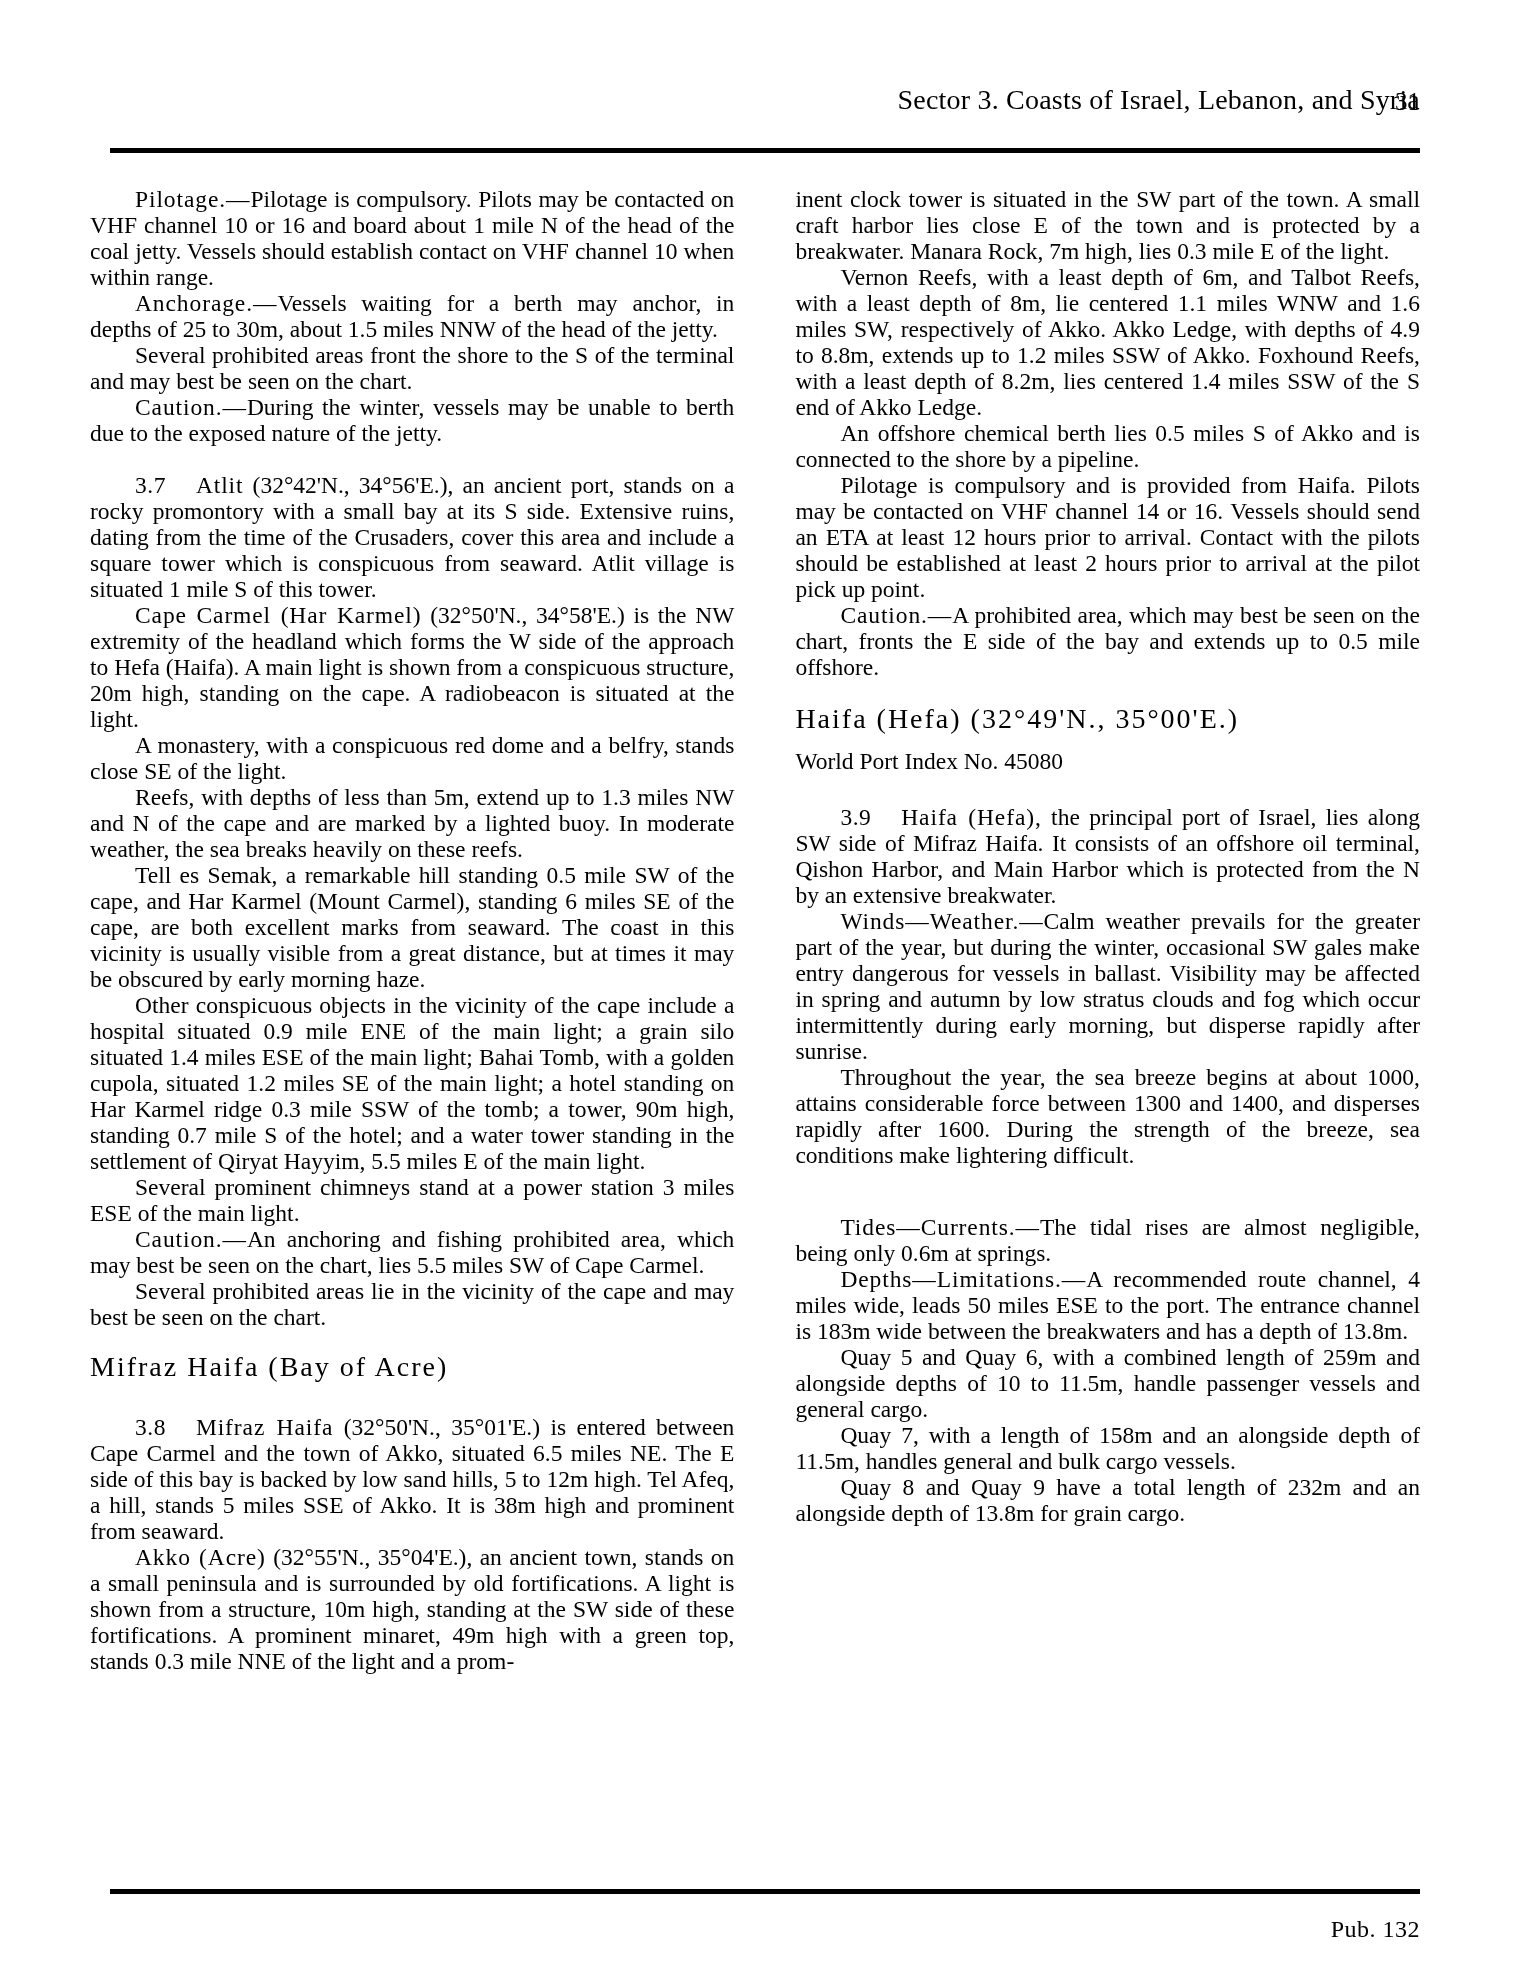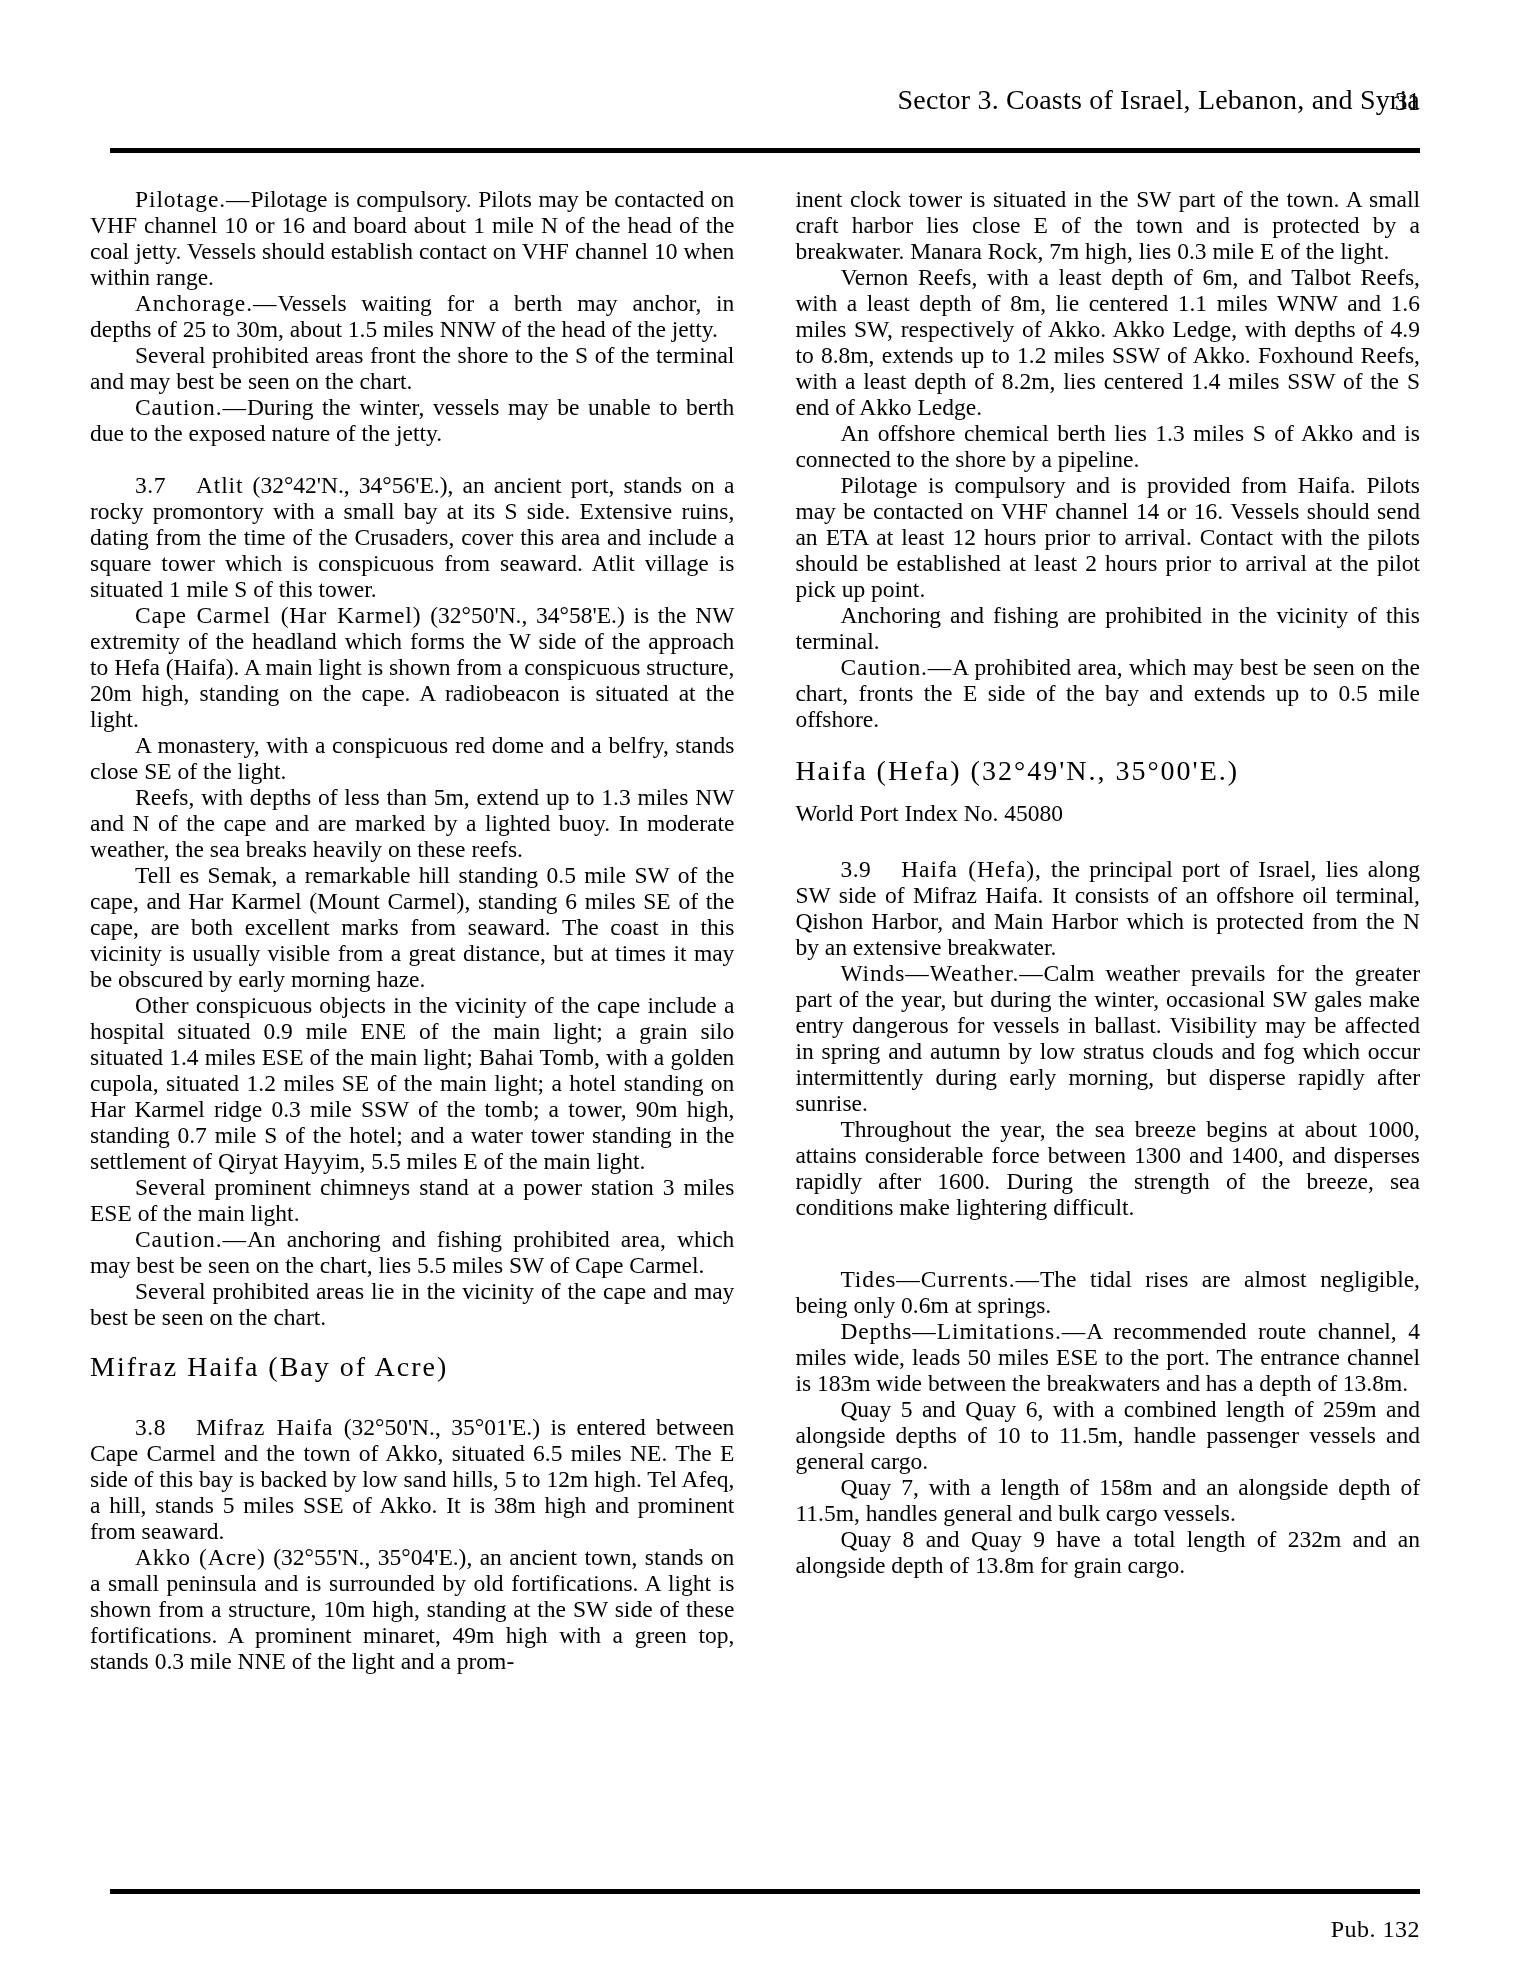--- a/index.html
+++ b/index.html
@@ -83,23 +83,22 @@
       <p class="para"><span class="lead">Caution.—</span><span>An anchoring and fishing prohibited area, which may best be seen on the chart, lies 5.5 miles SW of Cape Carmel.</span></p>
       <p class="para"><span>Several prohibited areas lie in the vicinity of the cape and may best be seen on the chart.</span></p>
       <div class="section-heading">Mifraz Haifa (Bay of Acre)</div>
       <p class="para"><span class="pnum">3.8</span><span class="lead">Mifraz Haifa</span><span> (32°50'N., 35°01'E.) is entered between Cape Carmel and the town of Akko, situated 6.5 miles NE. The E side of this bay is backed by low sand hills, 5 to 12m high. Tel Afeq, a hill, stands 5 miles SSE of Akko. It is 38m high and prominent from seaward.</span></p>
       <p class="para"><span class="lead">Akko (Acre)</span><span> (32°55'N., 35°04'E.), an ancient town, stands on a small peninsula and is surrounded by old fortifications. A light is shown from a structure, 10m high, standing at the SW side of these fortifications. A prominent minaret, 49m high with a green top, stands 0.3 mile NNE of the light and a prom-</span></p>
     </div>
 
     <div class="col-right">
       <p class="para noindent"><span>inent clock tower is situated in the SW part of the town. A small craft harbor lies close E of the town and is protected by a breakwater. Manara Rock, 7m high, lies 0.3 mile E of the light.</span></p>
       <p class="para"><span>Vernon Reefs, with a least depth of 6m, and Talbot Reefs, with a least depth of 8m, lie centered 1.1 miles WNW and 1.6 miles SW, respectively of Akko. Akko Ledge, with depths of 4.9 to 8.8m, extends up to 1.2 miles SSW of Akko. Foxhound Reefs, with a least depth of 8.2m, lies centered 1.4 miles SSW of the S end of Akko Ledge.</span></p>
-      <p class="para"><span>An offshore chemical berth lies 1.3 miles S of Akko and is connected to the shore by a pipeline.</span></p>
+      <p class="para"><span>An offshore chemical berth lies 0.5 miles S of Akko and is connected to the shore by a pipeline.</span></p>
       <p class="para"><span>Pilotage is compulsory and is provided from Haifa. Pilots may be contacted on VHF channel 14 or 16. Vessels should send an ETA at least 12 hours prior to arrival. Contact with the pilots should be established at least 2 hours prior to arrival at the pilot pick up point.</span></p>
-      <p class="para"><span>Anchoring and fishing are prohibited in the vicinity of this terminal.</span></p>
       <p class="para"><span class="lead">Caution.—</span><span>A prohibited area, which may best be seen on the chart, fronts the E side of the bay and extends up to 0.5 mile offshore.</span></p>
       <div class="section-heading tight">Haifa (Hefa) (32°49'N., 35°00'E.)</div>
       <p class="para wpi">World Port Index No. 45080</p>
       <p class="para"><span class="pnum">3.9</span><span class="lead">Haifa (Hefa),</span><span> the principal port of Israel, lies along SW side of Mifraz Haifa. It consists of an offshore oil terminal, Qishon Harbor, and Main Harbor which is protected from the N by an extensive breakwater.</span></p>
       <p class="para"><span class="lead">Winds—Weather.—</span><span>Calm weather prevails for the greater part of the year, but during the winter, occasional SW gales make entry dangerous for vessels in ballast. Visibility may be affected in spring and autumn by low stratus clouds and fog which occur intermittently during early morning, but disperse rapidly after sunrise.</span></p>
       <p class="para"><span>Throughout the year, the sea breeze begins at about 1000, attains considerable force between 1300 and 1400, and disperses rapidly after 1600. During the strength of the breeze, sea conditions make lightering difficult.</span></p>
       <p class="para gap-before-lg"><span class="lead">Tides—Currents.—</span><span>The tidal rises are almost negligible, being only 0.6m at springs.</span></p>
       <p class="para"><span class="lead">Depths—Limitations.—</span><span>A recommended route channel, 4 miles wide, leads 50 miles ESE to the port. The entrance channel is 183m wide between the breakwaters and has a depth of 13.8m.</span></p>
       <p class="para"><span>Quay 5 and Quay 6, with a combined length of 259m and alongside depths of 10 to 11.5m, handle passenger vessels and general cargo.</span></p>
       <p class="para"><span>Quay 7, with a length of 158m and an alongside depth of 11.5m, handles general and bulk cargo vessels.</span></p>

